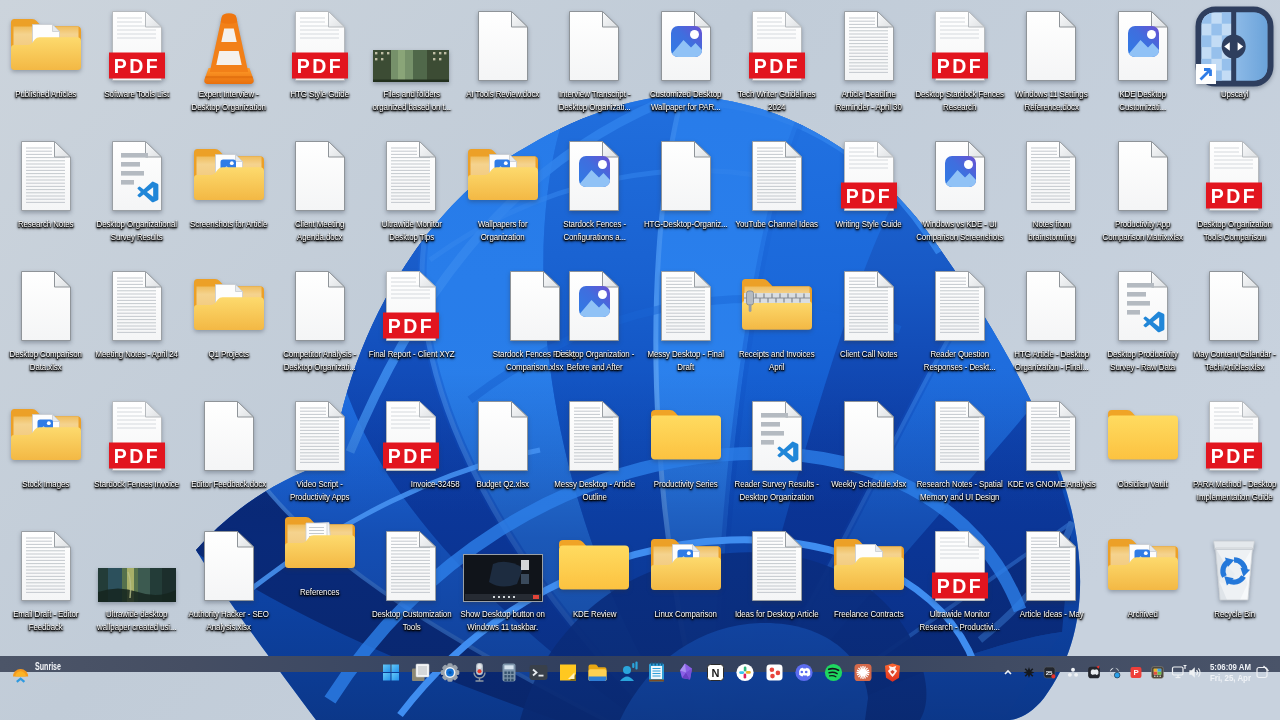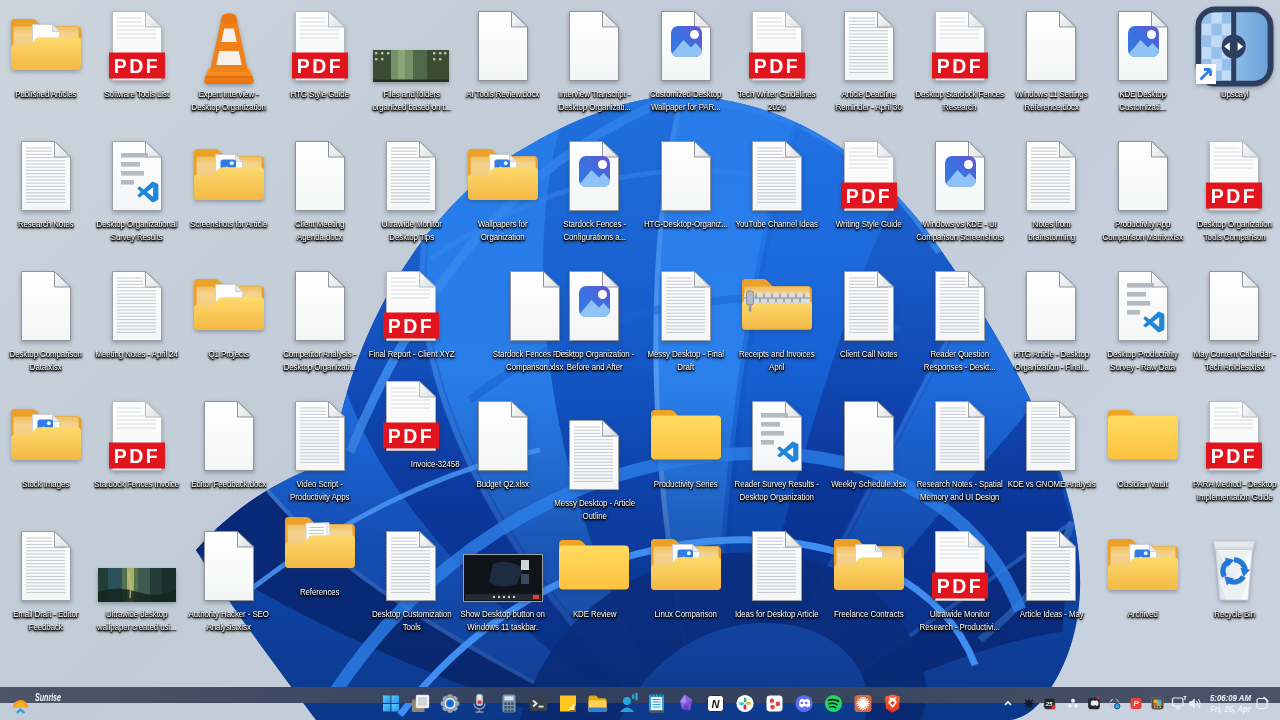--- a/index.html
+++ b/index.html
@@ -4,22 +4,22 @@
 <style>
 html,body{margin:0;padding:0;width:1280px;height:720px;overflow:hidden;}
 body{font-family:"Liberation Sans",sans-serif;position:relative;background:#bfcad5;}
 #wall{position:absolute;left:0;top:0;width:1280px;height:720px;}
 .cell{position:absolute;width:91.4px;text-align:center;}
 .ic{position:relative;display:block;margin:0 auto;filter:drop-shadow(0 2px 2px rgba(40,50,65,0.35));}
 .lbl{position:absolute;left:-14px;right:-14px;top:78px;font-size:9.9px;line-height:12.8px;letter-spacing:-0.1px;color:#fff;
 transform:scaleX(0.8);transform-origin:50% 0;
 text-shadow:0 1px 1px #000,1px 1px 2px #000,-1px 1px 2px #000,0 2px 3px rgba(0,0,0,.9);}
 .lbl span{display:block;white-space:nowrap;}
-#taskbar{position:absolute;left:0;top:687px;width:1280px;height:16px;
-background:linear-gradient(90deg,#4c5568 0%,#454e63 15%,#3a4763 30%,#313f5e 45%,#35425e 60%,#404b63 78%,#4a5469 100%);font-style:italic;}
+#taskbar{position:absolute;left:0;top:656px;width:1280px;height:16px;
+background:linear-gradient(90deg,#4c5568 0%,#454e63 15%,#3a4763 30%,#313f5e 45%,#35425e 60%,#404b63 78%,#4a5469 100%);}
 </style>
 </head>
 <body>
 <svg id="wall" viewBox="0 0 1280 720" preserveAspectRatio="none">
 <defs>
 <linearGradient id="sky" x1="0" y1="0" x2="1" y2="0.55">
 <stop offset="0" stop-color="#ccd4dc"></stop>
 <stop offset="0.45" stop-color="#c1ccd8"></stop>
 <stop offset="1" stop-color="#c8d2de"></stop>
 </linearGradient>
@@ -712,37 +712,37 @@
     </div>
 <div class="cell" style="left:274.3px;top:400px;">
       <svg class="ic" style="margin-top:0px" width="56" height="72" viewBox="0 0 56 72">
         <use href="#doc-lines"></use>
       </svg>
       <div class="lbl">
         <span>Video Script -</span>
         <span>Productivity Apps</span>
       </div>
     </div>
-<div class="cell" style="left:365.7px;top:380px;text-align:right;">
+<div class="cell" style="left:365.7px;top:400px;text-align:right;">
       <svg class="ic" style="margin-top:0px" width="62" height="72" viewBox="0 0 62 72">
         <use href="#doc-pdf"></use>
       </svg>
       <div class="lbl">
         <span>Invoice-32458</span>
       </div>
     </div>
 <div class="cell" style="left:457.1px;top:400px;">
       <svg class="ic" style="margin-top:0px" width="56" height="72" viewBox="0 0 56 72">
         <use href="#doc-blank"></use>
       </svg>
       <div class="lbl">
         <span>Budget Q2.xlsx</span>
       </div>
     </div>
-<div class="cell" style="left:548.6px;top:419px;text-align:center;">
+<div class="cell" style="left:548.6px;top:400px;text-align:center;">
       <svg class="ic" style="margin-top:0px" width="56" height="72" viewBox="0 0 56 72">
         <use href="#doc-lines"></use>
       </svg>
       <div class="lbl">
         <span>Messy Desktop - Article</span>
         <span>Outline</span>
       </div>
     </div>
 <div class="cell" style="left:640.0px;top:400px;">
       <svg class="ic" style="margin-top:4px" width="74" height="58" viewBox="0 0 74 58">

